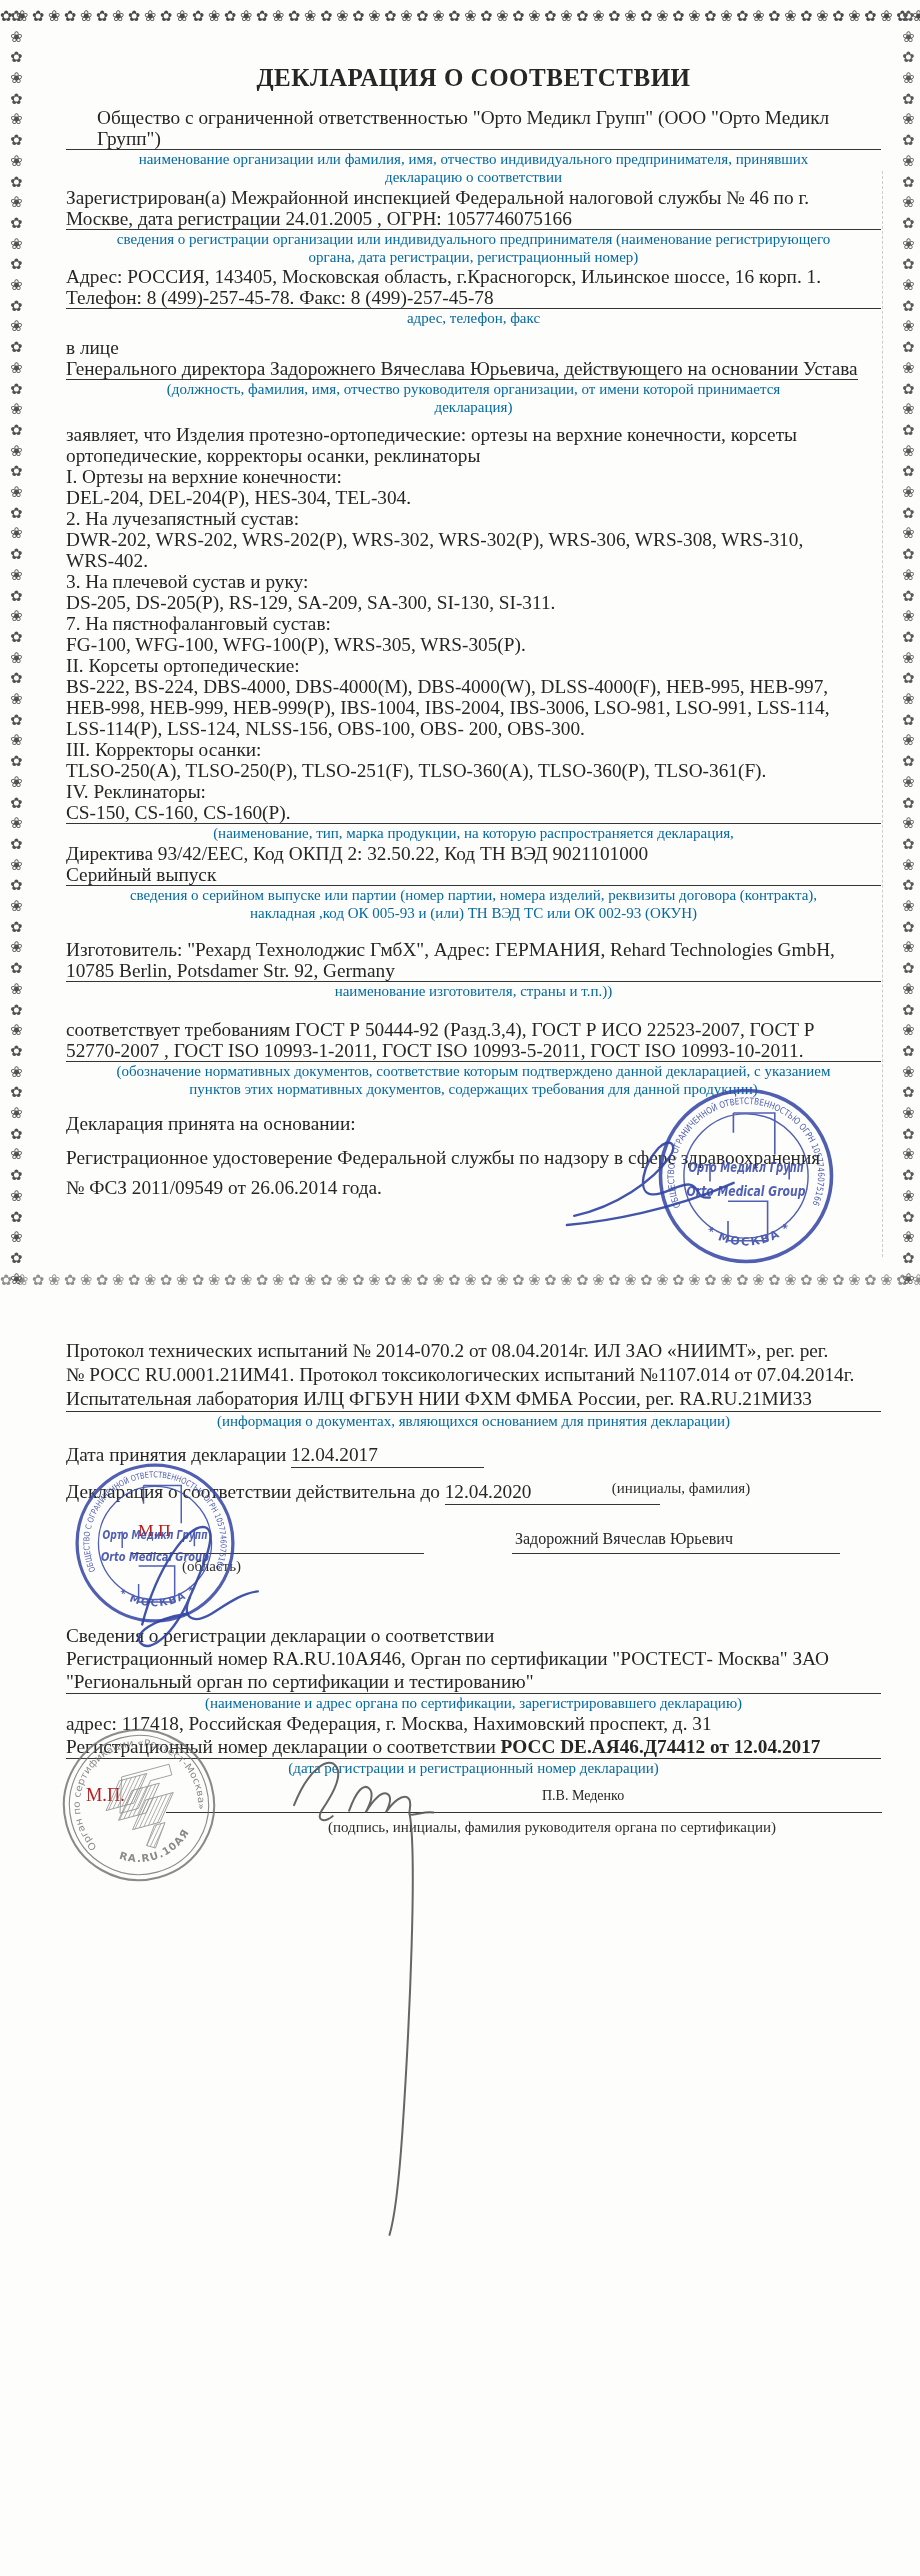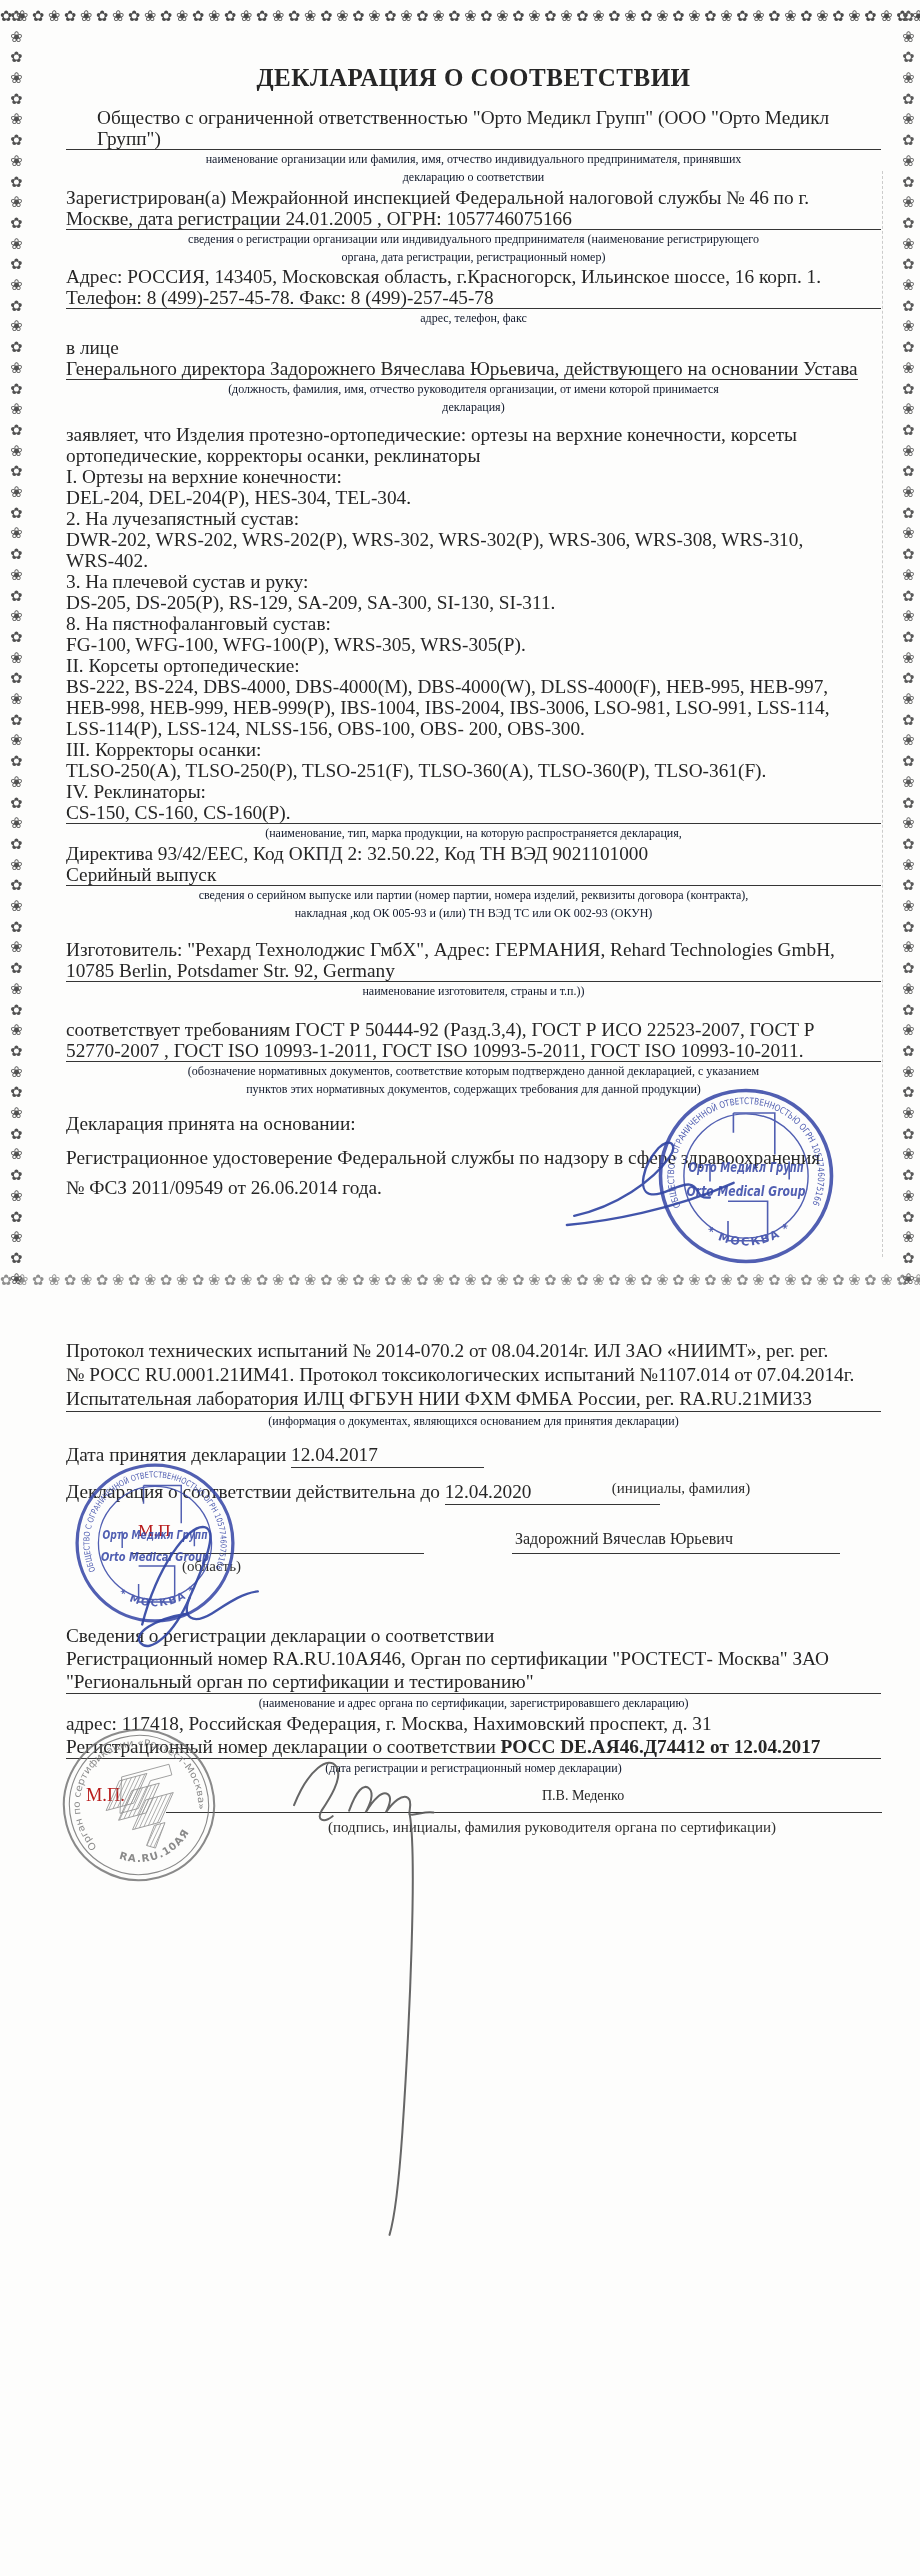--- a/index.html
+++ b/index.html
@@ -15,21 +15,21 @@
   .bt{top:5.5px;color:#4a4a4a;}
   .bb{top:1270px;color:#8f8f8e;}
   .bv{top:7.4px;width:24px;height:1281px;writing-mode:vertical-rl;
       text-orientation:upright;letter-spacing:3.7px;color:#515151;}
   .bl{left:1.8px;} .br{left:894px;color:#5a5a5a;}
 
   
   .sec{position:absolute;left:66px;width:815px;}
   .ln{position:relative;}
   .n{font-size:19.3px;line-height:21px;}
-  .s{font-size:12px;line-height:18.4px;text-align:center;color:#0f172a;}
+  .s{font-size:15px;line-height:18.4px;text-align:center;color:#0369a1;}
   .title{font-size:25px;line-height:28px;font-weight:bold;text-align:center;
          letter-spacing:0.5px;margin-bottom:14.7px;}
   .ind{padding-left:31px;}
   .u{border-bottom:1.5px solid #353535;}
   .b{font-weight:bold;}
   .uv{display:inline-block;border-bottom:1.5px solid #353535;}
   .p25 .ln.n{line-height:24px;}
   .p26 .ln.n{line-height:23px;}
 
   .abs{position:absolute;}
@@ -71,21 +71,21 @@
       <div class="ln s">декларация)</div>
       <div class="ln n" style="margin-top: 7.4px;">заявляет, что Изделия протезно-ортопедические: ортезы на верхние конечности, корсеты</div>
       <div class="ln n">ортопедические, корректоры осанки, реклинаторы</div>
       <div class="ln n">I. Ортезы на верхние конечности:</div>
       <div class="ln n">DEL-204, DEL-204(P), HES-304, TEL-304.</div>
       <div class="ln n">2. На лучезапястный сустав:</div>
       <div class="ln n">DWR-202, WRS-202, WRS-202(P), WRS-302, WRS-302(P), WRS-306, WRS-308, WRS-310,</div>
       <div class="ln n">WRS-402.</div>
       <div class="ln n">3. На плечевой сустав и руку:</div>
       <div class="ln n">DS-205, DS-205(P), RS-129, SA-209, SA-300, SI-130, SI-311.</div>
-      <div class="ln n">8. На пястнофаланговый сустав:</div>
+      <div class="ln n">7. На пястнофаланговый сустав:</div>
       <div class="ln n">FG-100, WFG-100, WFG-100(P), WRS-305, WRS-305(P).</div>
       <div class="ln n">II. Корсеты ортопедические:</div>
       <div class="ln n">BS-222, BS-224, DBS-4000, DBS-4000(M), DBS-4000(W), DLSS-4000(F), HEB-995, HEB-997,</div>
       <div class="ln n">HEB-998, HEB-999, HEB-999(P), IBS-1004, IBS-2004, IBS-3006, LSO-981, LSO-991, LSS-114,</div>
       <div class="ln n">LSS-114(P), LSS-124, NLSS-156, OBS-100, OBS- 200, OBS-300.</div>
       <div class="ln n">III. Корректоры осанки:</div>
       <div class="ln n">TLSO-250(A), TLSO-250(P), TLSO-251(F), TLSO-360(A), TLSO-360(P), TLSO-361(F).</div>
       <div class="ln n">IV. Реклинаторы:</div>
       <div class="ln n u">CS-150, CS-160, CS-160(P).</div>
       <div class="ln s">(наименование, тип, марка продукции, на которую распространяется декларация,</div>

